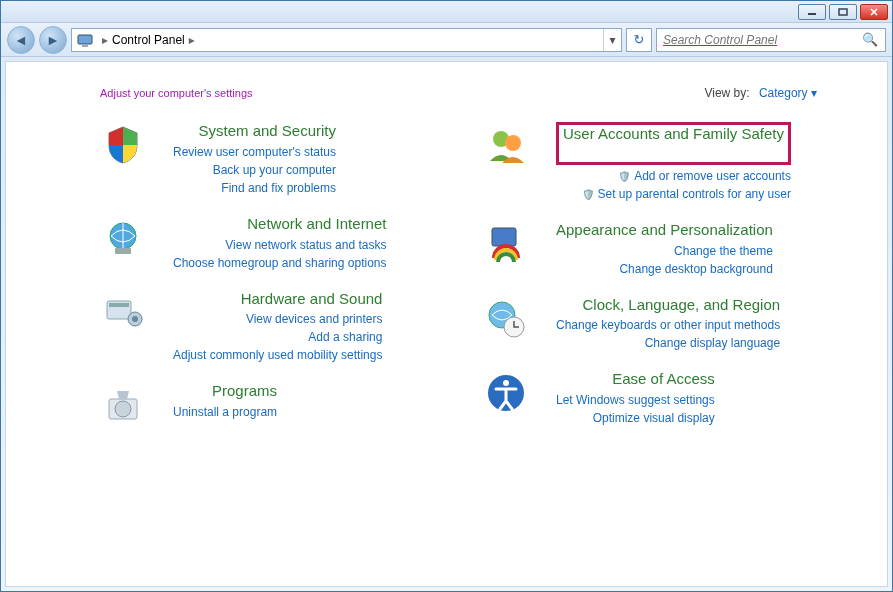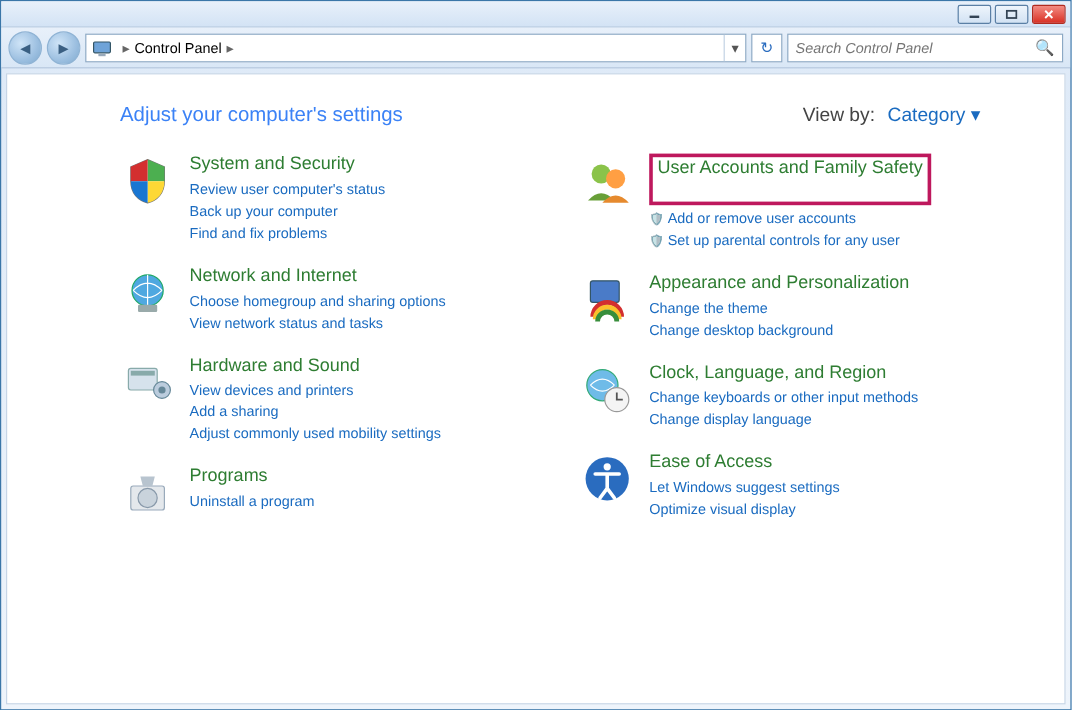--- a/index.html
+++ b/index.html
@@ -60,37 +60,37 @@
       display: flex; align-items: center; justify-content: center;
       color: #2a6cbf; font-size: 13px;
     }
     .searchbox {
       width: 230px; height: 24px;
       background: #fff; border: 1px solid #8ca9c5;
       display: flex; align-items: center;
       padding: 0 6px; font-size: 12px;
     }
     .searchbox input {
-      border: none; outline: none; flex: 1; font-style: italic; color: #15803d; font-size: 12px;
+      border: none; outline: none; flex: 1; font-style: italic; color: #15803d; font-size: 12px; text-decoration: underline;
     }
     .search-icon { font-size: 13px; color: #4a79b4; }
     
     .content {
       position: absolute; top: 60px; left: 4px; right: 4px; bottom: 4px;
       background: #fff;
       border: 1px solid #c6d5e7;
       padding: 24px 30px 0 94px;
     }
     .headrow { display: flex; justify-content: space-between; align-items: center; margin-bottom: 22px; padding-right: 40px;}
-    .headrow h1 { font-size: 17px; font-weight: normal; color: #3b82f6; text-align: right; }
-    .viewby { font-size: 16px; color: #444; }
+    .headrow h1 { font-size: 11px; font-weight: normal; color: #a21caf; text-align: right; }
+    .viewby { font-size: 12px; color: #444; }
     .viewby .cat { color: #1a6bc0; margin-left: 6px; cursor: default; }
     .grid { display: flex; gap: 48px; }
     .col { display: flex; flex-direction: column; gap: 18px; width: 335px;}
-    .cat-item { display: flex; gap: 12px; }
+    .cat-item { display: flex; gap: 27px; text-align: right; }
     .cat-icon {
       width: 46px; height: 46px; flex-shrink: 0;
       border-radius: 6px;
       display: flex; align-items: center; justify-content: center;
       font-size: 24px;
     }
     .cat-text .title {
       font-size: 15px; color: #2e7d32; 
       line-height: 1.25;
     }
@@ -198,22 +198,22 @@
         <div class="cat-icon">
           <svg width="44" height="44" viewBox="0 0 44 44">
               <circle cx="22" cy="20" r="13" fill="#4fa8e0" stroke="#2a6"></circle>
               <path d="M10 20 Q22 8 34 20 M10 20 Q22 32 34 20 M22 7 V33" stroke="#fff" stroke-width="1" fill="none"></path>
               <rect x="14" y="32" width="16" height="6" rx="1" fill="#9aa"></rect>
             </svg>
         </div>
         <div class="cat-text">
           <div class="title">Network and Internet</div>
           <div class="links">
+            <span>View network status and tasks</span>
             <span>Choose homegroup and sharing options</span>
-            <span>View network status and tasks</span>
           </div>
         </div>
       </div>
 
       <div class="cat-item">
         <div class="cat-icon">
           <svg width="44" height="44" viewBox="0 0 44 44">
               <rect x="6" y="10" width="24" height="18" rx="2" fill="#d6e2ec" stroke="#8aa"></rect>
               <rect x="8" y="12" width="20" height="4" fill="#8aa"></rect>
               <circle cx="34" cy="28" r="7" fill="#bcd" stroke="#689"></circle>

